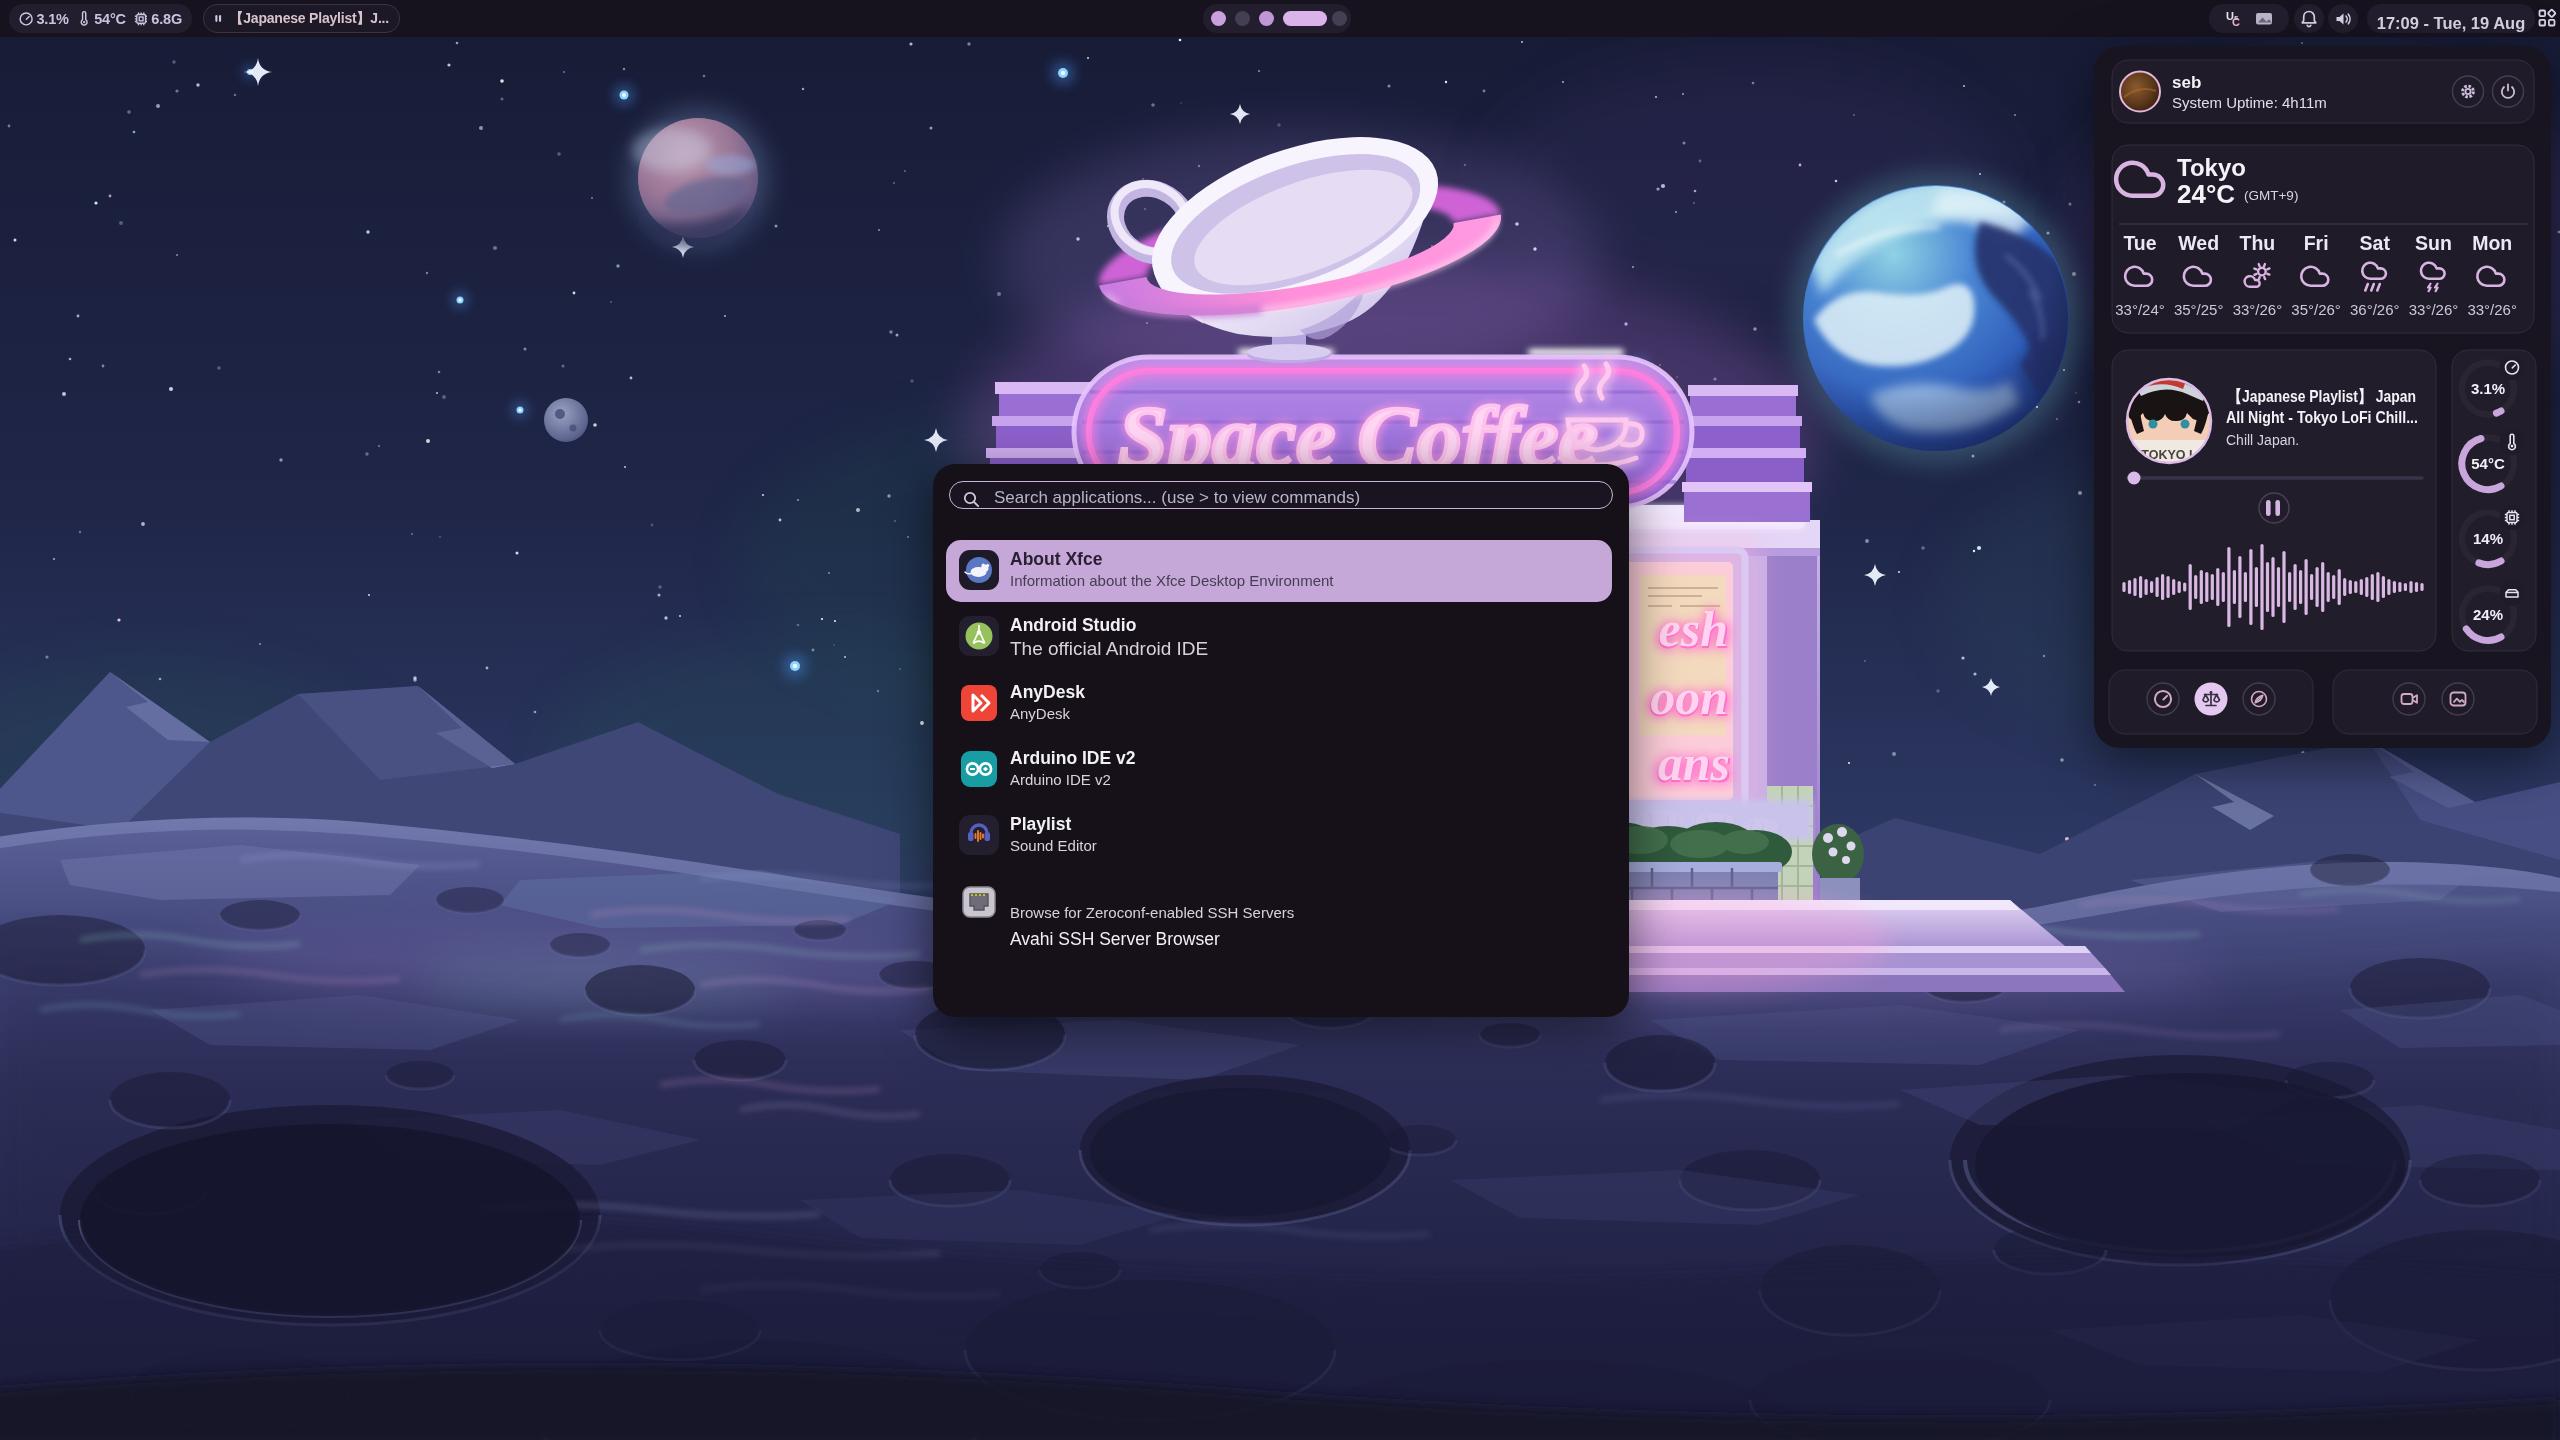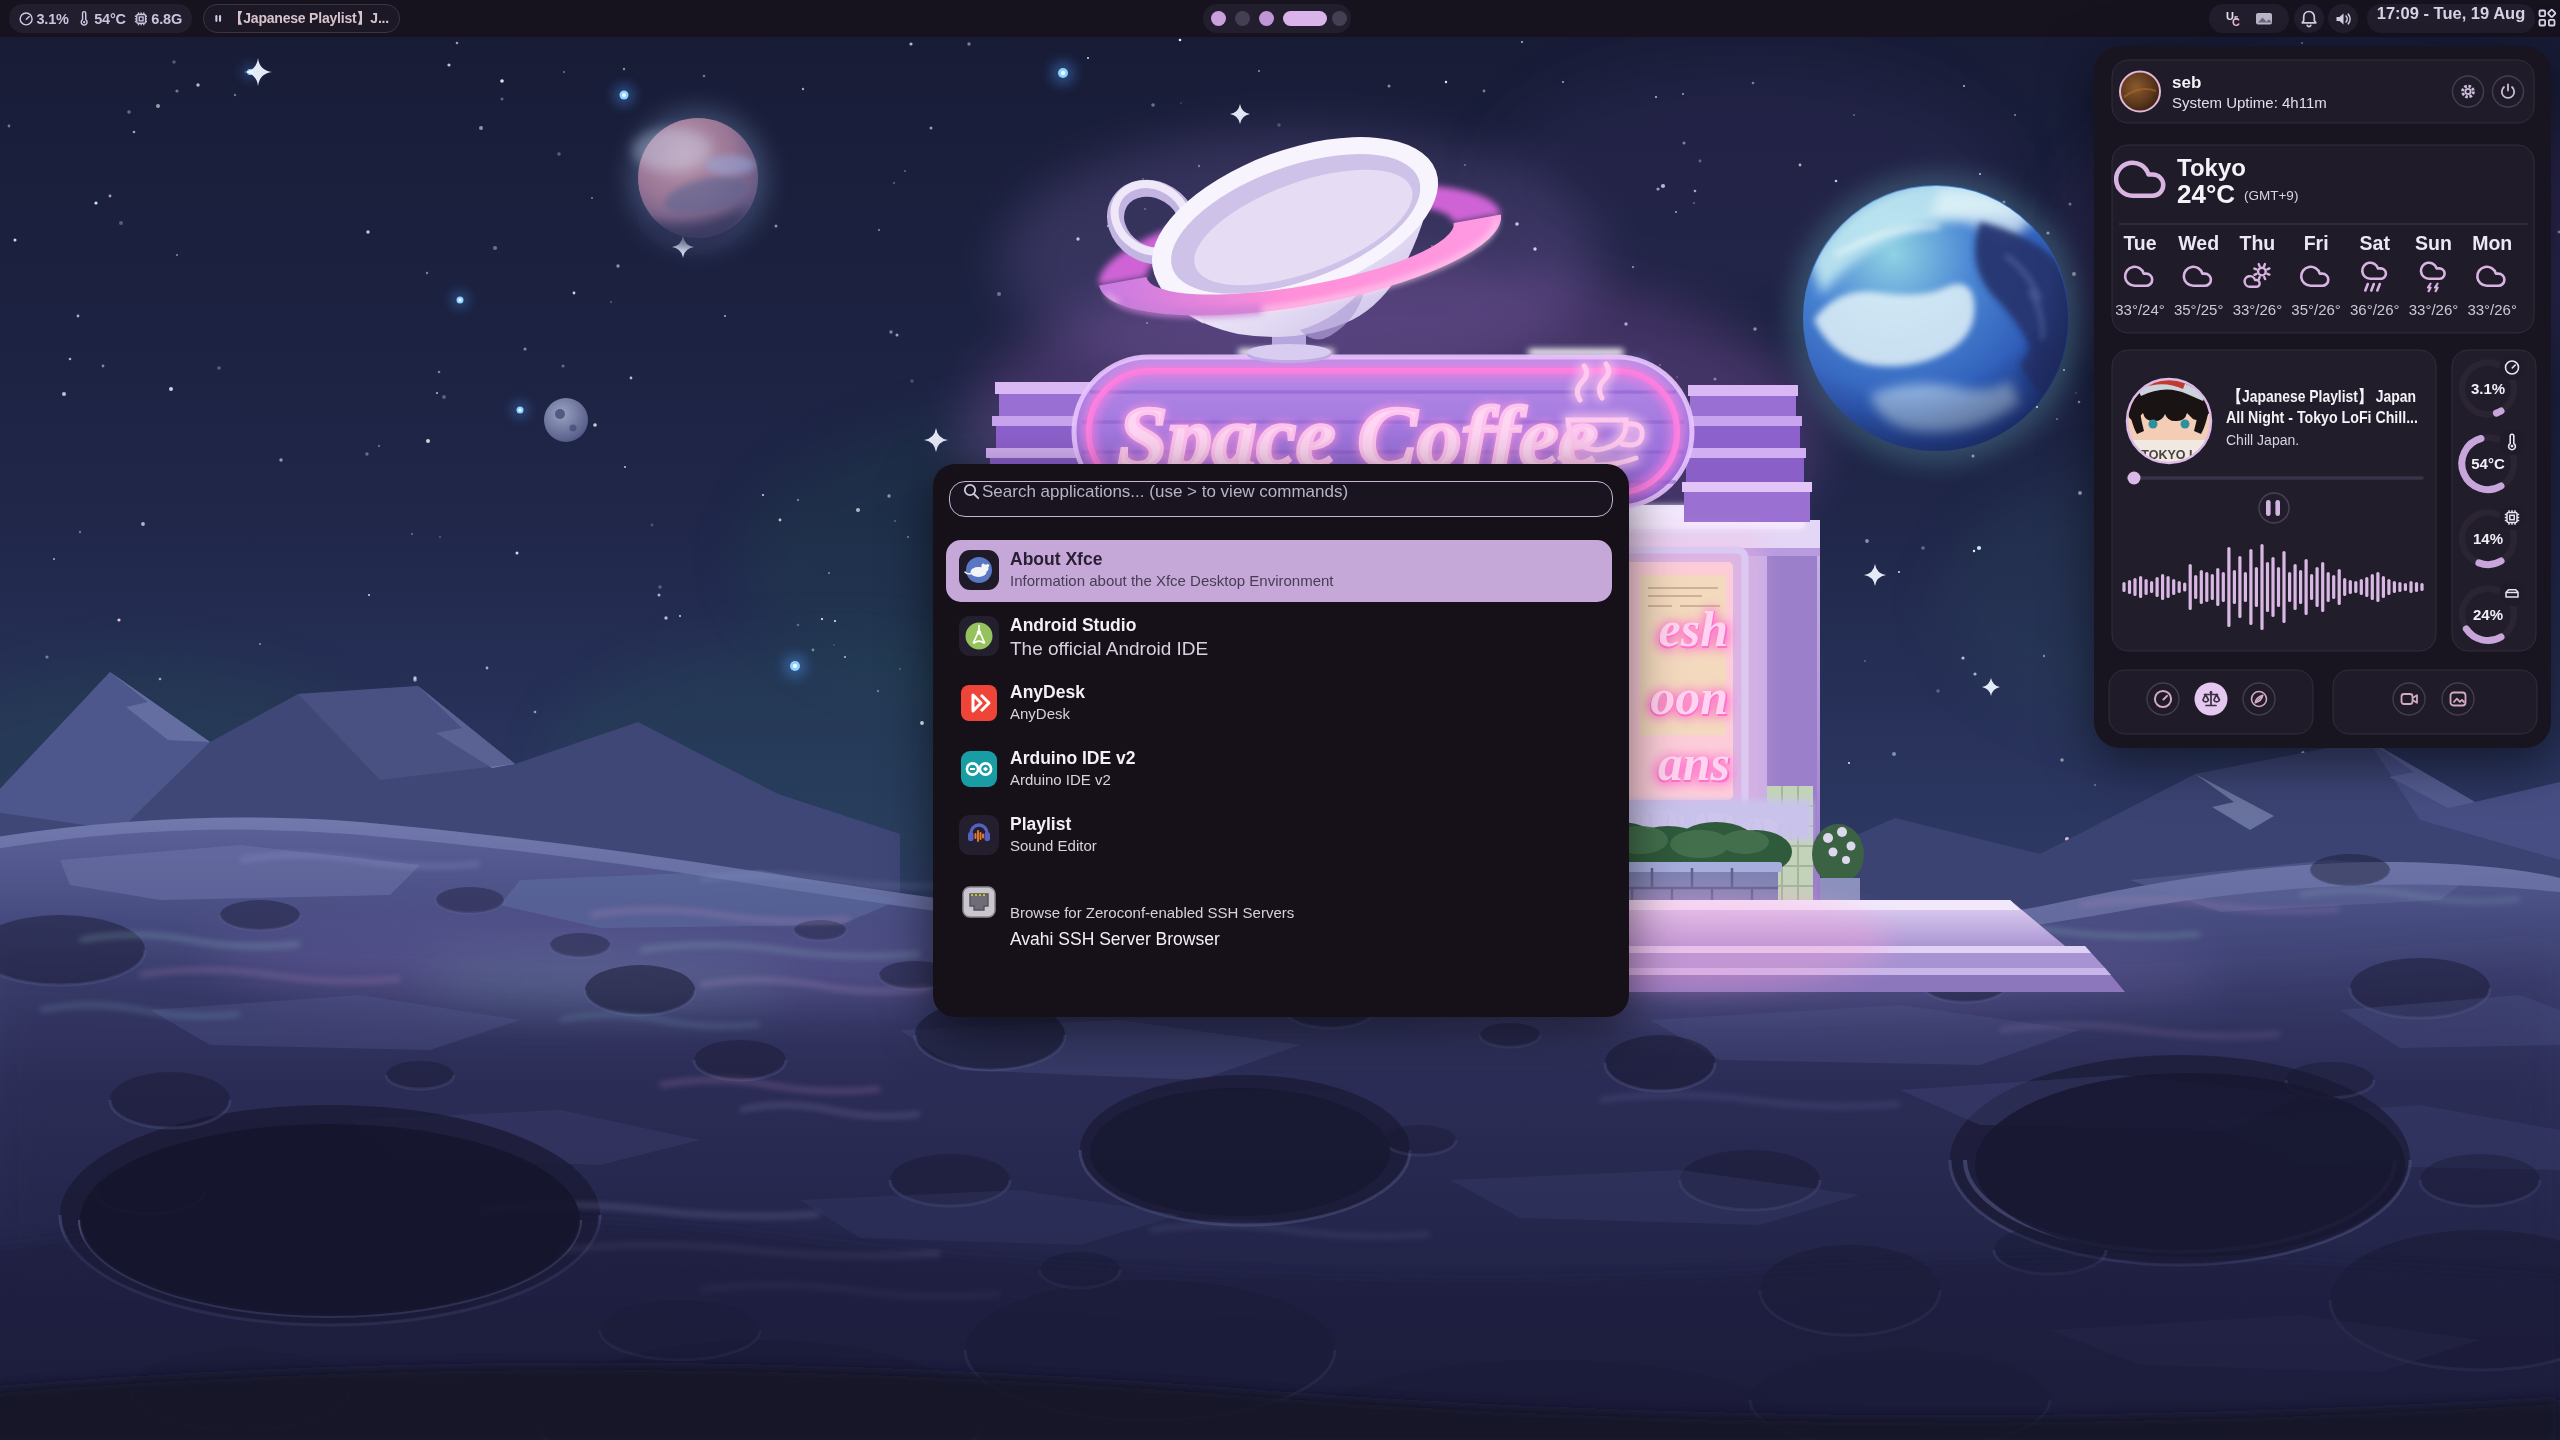--- a/index.html
+++ b/index.html
@@ -857,34 +857,34 @@
       <svg width="18" height="18" viewBox="0 0 18 18" style="">
         <g fill="#d6d2e6">
           <path d="M2.5 7 h3 l4 -3.5 v11 l-4 -3.5 h-3 z"></path>
         </g>
         <g fill="none" stroke="#d6d2e6" stroke-width="1.6" stroke-linecap="round">
           <path d="M12 6 a4.4 4.4 0 0 1 0 6"></path>
           <path d="M14.3 4.2 a7.6 7.6 0 0 1 0 9.6"></path>
         </g>
       </svg>
     </div>
-<div class="abs" style="left:2367px;top:4px;width:168px;height:29px;border-radius:14px;background:#221e2d;display:flex;align-items:flex-start;justify-content:center;">
+<div class="abs" style="left:2367px;top:4px;width:168px;height:29px;border-radius:14px;background:#221e2d;display:flex;align-items:flex-end;justify-content:center;">
   <span style="font-size:16.5px;font-weight:bold;color:#d9d5e6;">17:09 - Tue, 19 Aug</span>
 </div>
 <div class="abs" style="left:2537px;top:8px;"><svg width="20" height="20" viewBox="0 0 20 20" style="">
         <g fill="none" stroke="#d9d4e8" stroke-width="1.8" stroke-linejoin="round">
           <rect x="2.5" y="2.5" width="5.6" height="5.6" rx="1"></rect>
           <rect x="11.9" y="2.5" width="5.6" height="5.6" rx="1" transform="rotate(45 14.7 5.3)"></rect>
           <rect x="2.5" y="11.9" width="5.6" height="5.6" rx="1"></rect>
           <rect x="11.9" y="11.9" width="5.6" height="5.6" rx="1"></rect>
         </g>
       </svg></div>
 
 <div class="abs" style="left:933px;top:464px;width:696px;height:553px;background:#161119;border-radius:22px;box-shadow:0 14px 50px rgba(0,0,0,0.55);">
- <div class="abs" style="left:16px;top:17px;width:664px;height:36px;border-radius:16px;border:1.5px solid #c9b4d8;background:#191420;box-sizing:border-box;display:flex;align-items:flex-start;padding:0 12px;gap:2px;">
+ <div class="abs" style="left:16px;top:17px;width:664px;height:28px;border-radius:16px;border:1.5px solid #c9b4d8;background:#191420;box-sizing:border-box;display:flex;align-items:flex-end;padding:0 12px;gap:14px;">
    <svg width="18" height="18" viewBox="0 0 18 18" style="">
           <circle cx="8" cy="8" r="5.2" fill="none" stroke="#cfc8da" stroke-width="1.8"></circle>
           <path d="M12 12 l4.2 4.2" stroke="#cfc8da" stroke-width="1.8" stroke-linecap="round"></path>
         </svg>
    <span style="font-size:17px;color:#b9b3c6;">Search applications... (use &gt; to view commands)</span>
  </div>
  <div class="abs" style="left:13px;top:76px;width:666px;height:62px;border-radius:15px;background:#c5a8d8;">
 <div class="abs" style="left:13px;top:10px;width:40px;height:40px;"><svg width="40" height="40" viewBox="0 0 40 40" style="">
             <rect x="0" y="0" width="40" height="40" rx="11" fill="#1f1a28"></rect>
 <circle cx="20" cy="20" r="13" fill="#5a77c4"></circle>

